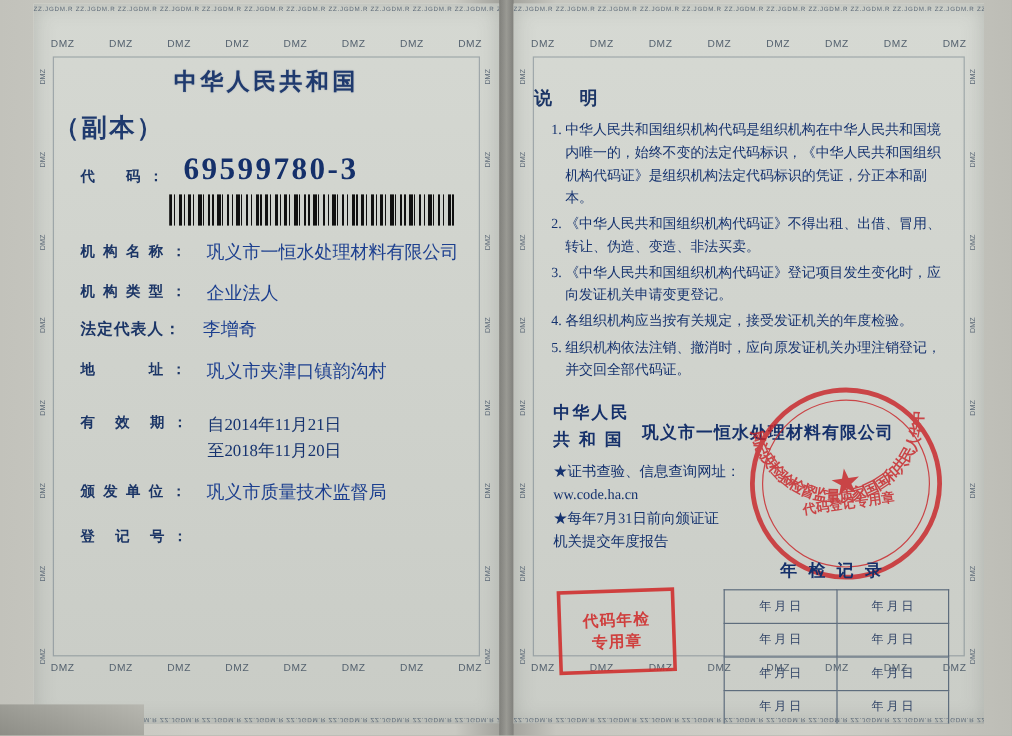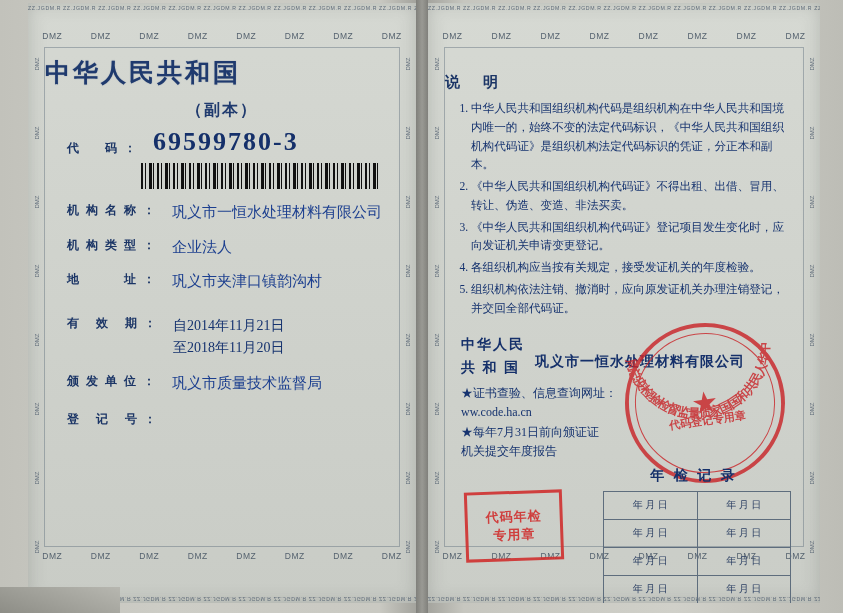--- a/index.html
+++ b/index.html
@@ -54,26 +54,26 @@
   .dmz-top{top:26px;}
   .dmz-bot{bottom:40px;}
   
   .inner{
     position:absolute;left:16px;right:16px;top:44px;bottom:56px;
     border:1px solid rgba(95,110,125,.45);
     background:transparent;
   }
   
   .title-cn{
-    color:#1f3a6e;font-weight:bold;
-    font-size:25px;letter-spacing:3px;line-height:1.35;
+    text-align:center;color:#1f3a6e;font-weight:bold;
+    font-size:19px;letter-spacing:3px;line-height:1.35;
     margin-top:8px;text-shadow:0 0 1px rgba(31,58,110,.5);
   }
   .subtitle{
-    text-align:center;color:#1f3a6e;font-weight:bold;font-size:16px;
+    color:#1f3a6e;font-weight:bold;font-size:21px;
     letter-spacing:2px;margin-top:10px;
   }
   .code-row{
     display:flex;align-items:flex-end;margin-top:6px;padding-left:22px;
   }
   .lbl{
     color:#1b3566;font-size:12px;letter-spacing:7px;font-weight:bold;
     white-space:nowrap;
   }
   .code-val{
@@ -253,20 +253,24 @@
       <div class="field">
         <div class="lbl">机构名称：</div>
         <div class="val ink hand">巩义市一恒水处理材料有限公司</div>
       </div>
 
       <div class="field">
         <div class="lbl">机构类型：</div>
         <div class="val ink hand">企业法人</div>
       </div>
 
+      <div class="field" style="margin-top:8px">
+        <div class="small-lbl" style="min-width:92px">法定代表人：</div>
+        <div class="val ink hand">李增奇</div>
+      </div>
 
       <div class="field">
         <div class="lbl">地　　址：</div>
         <div class="val ink hand">巩义市夹津口镇韵沟村</div>
       </div>
 
       <div class="valid-block">
         <div class="lbl" style="min-width:92px">有 效 期：</div>
         <div class="valid-lines">
           <div>自2014年11月21日</div>

